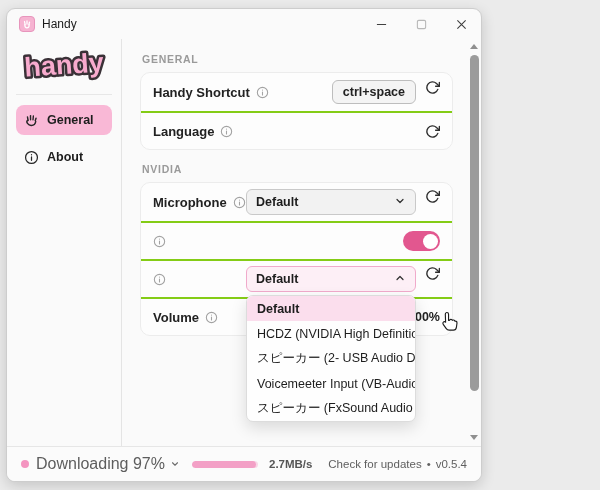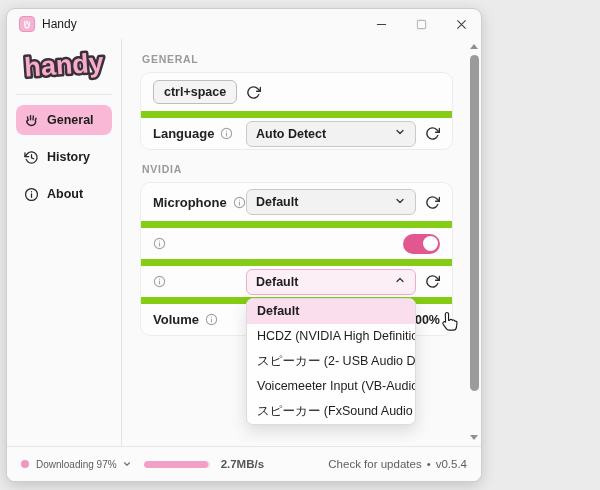--- a/index.html
+++ b/index.html
@@ -31,25 +31,25 @@
   .nav { display: flex; flex-direction: column; gap: 7px; }
   .nav-item { display: flex; align-items: center; gap: 8px; height: 30px; padding: 0 8px; border-radius: 8px; }
   .nav-item.active { background: #f9b8d6; }
   .nav-icon { display: flex; align-items: center; }
   .nav-label { font-size: 12.5px; font-weight: 700; color: #1d1d1d; }
   
   .content { flex: 1 1 auto; position: relative; padding: 10px 14px 0 18px; }
   .section-heading { font-size: 10.5px; font-weight: 700; color: #9a9a9a; letter-spacing: .07em; margin: 4px 0 7px 2px; }
   .card { background: #fdfdfd; border: 1px solid #ececec; border-radius: 10px; margin-bottom: 13px; }
   .row { display: flex; align-items: center; justify-content: space-between; height: 38px; padding: 0 12px; }
-  .row + .row { border-top: 7px solid #84cc16; }
+  .row + .row { border-top: 2px solid #84cc16; }
   .row-label-group { display: flex; align-items: center; gap: 6px; }
   .row-label { font-size: 13px; font-weight: 700; color: #222; }
   .info-btn { background: none; border: none; display: flex; }
-  .row-controls { display: flex; align-items: center; gap: 9px; }
+  .row-controls { display: flex; gap: 9px; }
   .shortcut-box { font-size: 12.5px; font-weight: 700; color: #222; background: #f4f4f4; border: 1px solid #bdbdbd; border-radius: 6px; padding: 4px 10px; }
   .select { width: 170px; height: 26px; background: #f2f2f2; border: 1px solid #c9c9c9; border-radius: 6px; display: flex; align-items: center; justify-content: space-between; padding: 0 9px; font-size: 12.5px; font-weight: 700; color: #1d1d1d; }
   .select.pink { background: #fdeff6; border-color: #f0aacb; }
   .reset-btn { background: none; border: none; display: flex; }
   .toggle { width: 37px; height: 20px; border-radius: 10px; background: #e2578f; border: none; position: relative; }
   .toggle .knob { position: absolute; right: 2.5px; top: 2.5px; width: 15px; height: 15px; border-radius: 50%; background: #fff; }
   .select-wrap { position: relative; }
   .dropdown { position: absolute; top: 29px; left: 0; width: 170px; background: #fefefe; border: 1px solid #dcdcdc; border-radius: 7px; box-shadow: 0 6px 16px rgba(0,0,0,.13); overflow: hidden; z-index: 30; }
   .dd-item { height: 25px; display: flex; align-items: center; padding: 0 10px; font-size: 12.5px; color: #1d1d1d; white-space: nowrap; overflow: hidden; }
   .dd-item.selected { background: #fbdeed; font-weight: 700; }
@@ -57,21 +57,21 @@
   .cursor-overlay { position: absolute; left: 318px; top: 272px; z-index: 40; }
   
   .scrollbar { width: 14px; flex: 0 0 auto; position: relative; background: #fafafa; }
   .sb-arrow-up { position: absolute; top: 5px; left: 3px; width: 0; height: 0; border-left: 4px solid transparent; border-right: 4px solid transparent; border-bottom: 5px solid #8f8f8f; }
   .sb-arrow-down { position: absolute; bottom: 6px; left: 3px; width: 0; height: 0; border-left: 4px solid transparent; border-right: 4px solid transparent; border-top: 5px solid #8f8f8f; }
   .sb-thumb { position: absolute; left: 2.5px; top: 16px; width: 9px; height: 336px; background: #9b9b9b; border-radius: 5px; }
   
   .footer { flex: 0 0 auto; height: 35px; border-top: 1px solid #e6e6e6; display: flex; align-items: center; justify-content: space-between; padding: 0 14px; background: #fbfbfb; }
   .footer-left { display: flex; align-items: center; }
   .status-dot { width: 8px; height: 8px; border-radius: 50%; background: #f494c0; margin-right: 7px; }
-  .status-text { font-size: 10px; color: #5d5d5d; margin-right: 5px; }
+  .status-text { font-size: 16px; color: #5d5d5d; margin-right: 5px; }
   .footer-chevron { background: none; border: none; display: flex; margin-right: 12px; }
   .progress { width: 66px; height: 7px; border-radius: 4px; background: #f8d7e7; overflow: hidden; margin-right: 11px; }
   .progress-fill { height: 100%; background: #f3a0c6; border-radius: 4px; }
   .speed { font-size: 11.5px; color: #565656; font-weight: bold; }
   .footer-right { display: flex; align-items: center; gap: 5px; font-size: 11.5px; color: #606060; }
 </style>
 </head>
 <body>
 
 <div class="window">
@@ -125,50 +125,50 @@
                 <path d="M7 7.2 L6.9 2.8"></path>
                 <path d="M9.6 7.2 L10 3.2"></path>
                 <path d="M12 8.3 L12.8 5.6"></path>
               <path d="M3.9 7.8 c-1 .8-1 2.2-.2 3.3 1 1.4 2.4 2.3 4.2 2.2 2.4-.2 4.2-1.7 4.6-4.2"></path>
             </svg>
           </span>
           <span class="nav-label">General</span>
         </div>
 
 
-        <div class="nav-item">
-          <span class="nav-icon">
-            <svg width="15" height="15" viewBox="0 0 24 24" fill="none" stroke="#262626" stroke-width="2" stroke-linecap="round" stroke-linejoin="round">
-              <polyline points="1.5 4.5 1.5 10.5 7.5 10.5"></polyline>
-              <path d="M3.5 15 a9 9 0 1 0 2.1-9.4 L1.5 10.5"></path>
-              <polyline points="12 7.5 12 12.5 15.5 14"></polyline>
-            </svg>
-          </span>
-          <span class="nav-label">History</span>
-        </div>
 
         <div class="nav-item">
           <span class="nav-icon">
             <svg width="15" height="15" viewBox="0 0 24 24" fill="none" stroke="#262626" stroke-width="2" stroke-linecap="round">
               <circle cx="12" cy="12" r="9.5"></circle>
                 <line x1="12" y1="11" x2="12" y2="16.5"></line>
                 <line x1="12" y1="7.5" x2="12" y2="7.6"></line>
             </svg>
           </span>
           <span class="nav-label">About</span>
         </div>
       </nav>
     </aside>
 
     <main class="content">
 
       <div class="section-heading">GENERAL</div>
       <div class="card">
 
         <div class="row">
+          <div class="row-label-group">
+            <span class="row-label">Handy Shortcut</span>
+            <button class="info-btn">
+              <svg width="13" height="13" viewBox="0 0 24 24" fill="none" stroke="#a3a3a3" stroke-width="2" stroke-linecap="round">
+                  <circle cx="12" cy="12" r="9.5"></circle>
+                  <line x1="12" y1="11" x2="12" y2="16.5"></line>
+                  <line x1="12" y1="7.5" x2="12" y2="7.6"></line>
+                </svg>
+            </button>
+          </div>
           <div class="row-controls">
             <button class="shortcut-box">ctrl+space</button>
             <button class="reset-btn">
               <svg width="15" height="15" viewBox="0 0 24 24" fill="none" stroke="#2f2f2f" stroke-width="2.2" stroke-linecap="round" stroke-linejoin="round">
                   <polyline points="23 4 23 10 17 10"></polyline>
                   <path d="M20.49 15 a9 9 0 1 1 -2.12 -9.36 L23 10"></path>
                 </svg>
             </button>
           </div>
         </div>
@@ -178,28 +178,20 @@
             <span class="row-label">Language</span>
             <button class="info-btn">
               <svg width="13" height="13" viewBox="0 0 24 24" fill="none" stroke="#a3a3a3" stroke-width="2" stroke-linecap="round">
                   <circle cx="12" cy="12" r="9.5"></circle>
                   <line x1="12" y1="11" x2="12" y2="16.5"></line>
                   <line x1="12" y1="7.5" x2="12" y2="7.6"></line>
                 </svg>
             </button>
           </div>
           <div class="row-controls">
-            <button class="select">
-              <span>Auto Detect</span>
-              <span>
-                <svg width="12" height="12" viewBox="0 0 24 24" fill="none" stroke="#2f2f2f" stroke-width="2.4" stroke-linecap="round" stroke-linejoin="round">
-                    <polyline points="6 9 12 15 18 9"></polyline>
-                  </svg>
-              </span>
-            </button>
             <button class="reset-btn">
               <svg width="15" height="15" viewBox="0 0 24 24" fill="none" stroke="#2f2f2f" stroke-width="2.2" stroke-linecap="round" stroke-linejoin="round">
                   <polyline points="23 4 23 10 17 10"></polyline>
                   <path d="M20.49 15 a9 9 0 1 1 -2.12 -9.36 L23 10"></path>
                 </svg>
             </button>
           </div>
         </div>
 
       </div>

